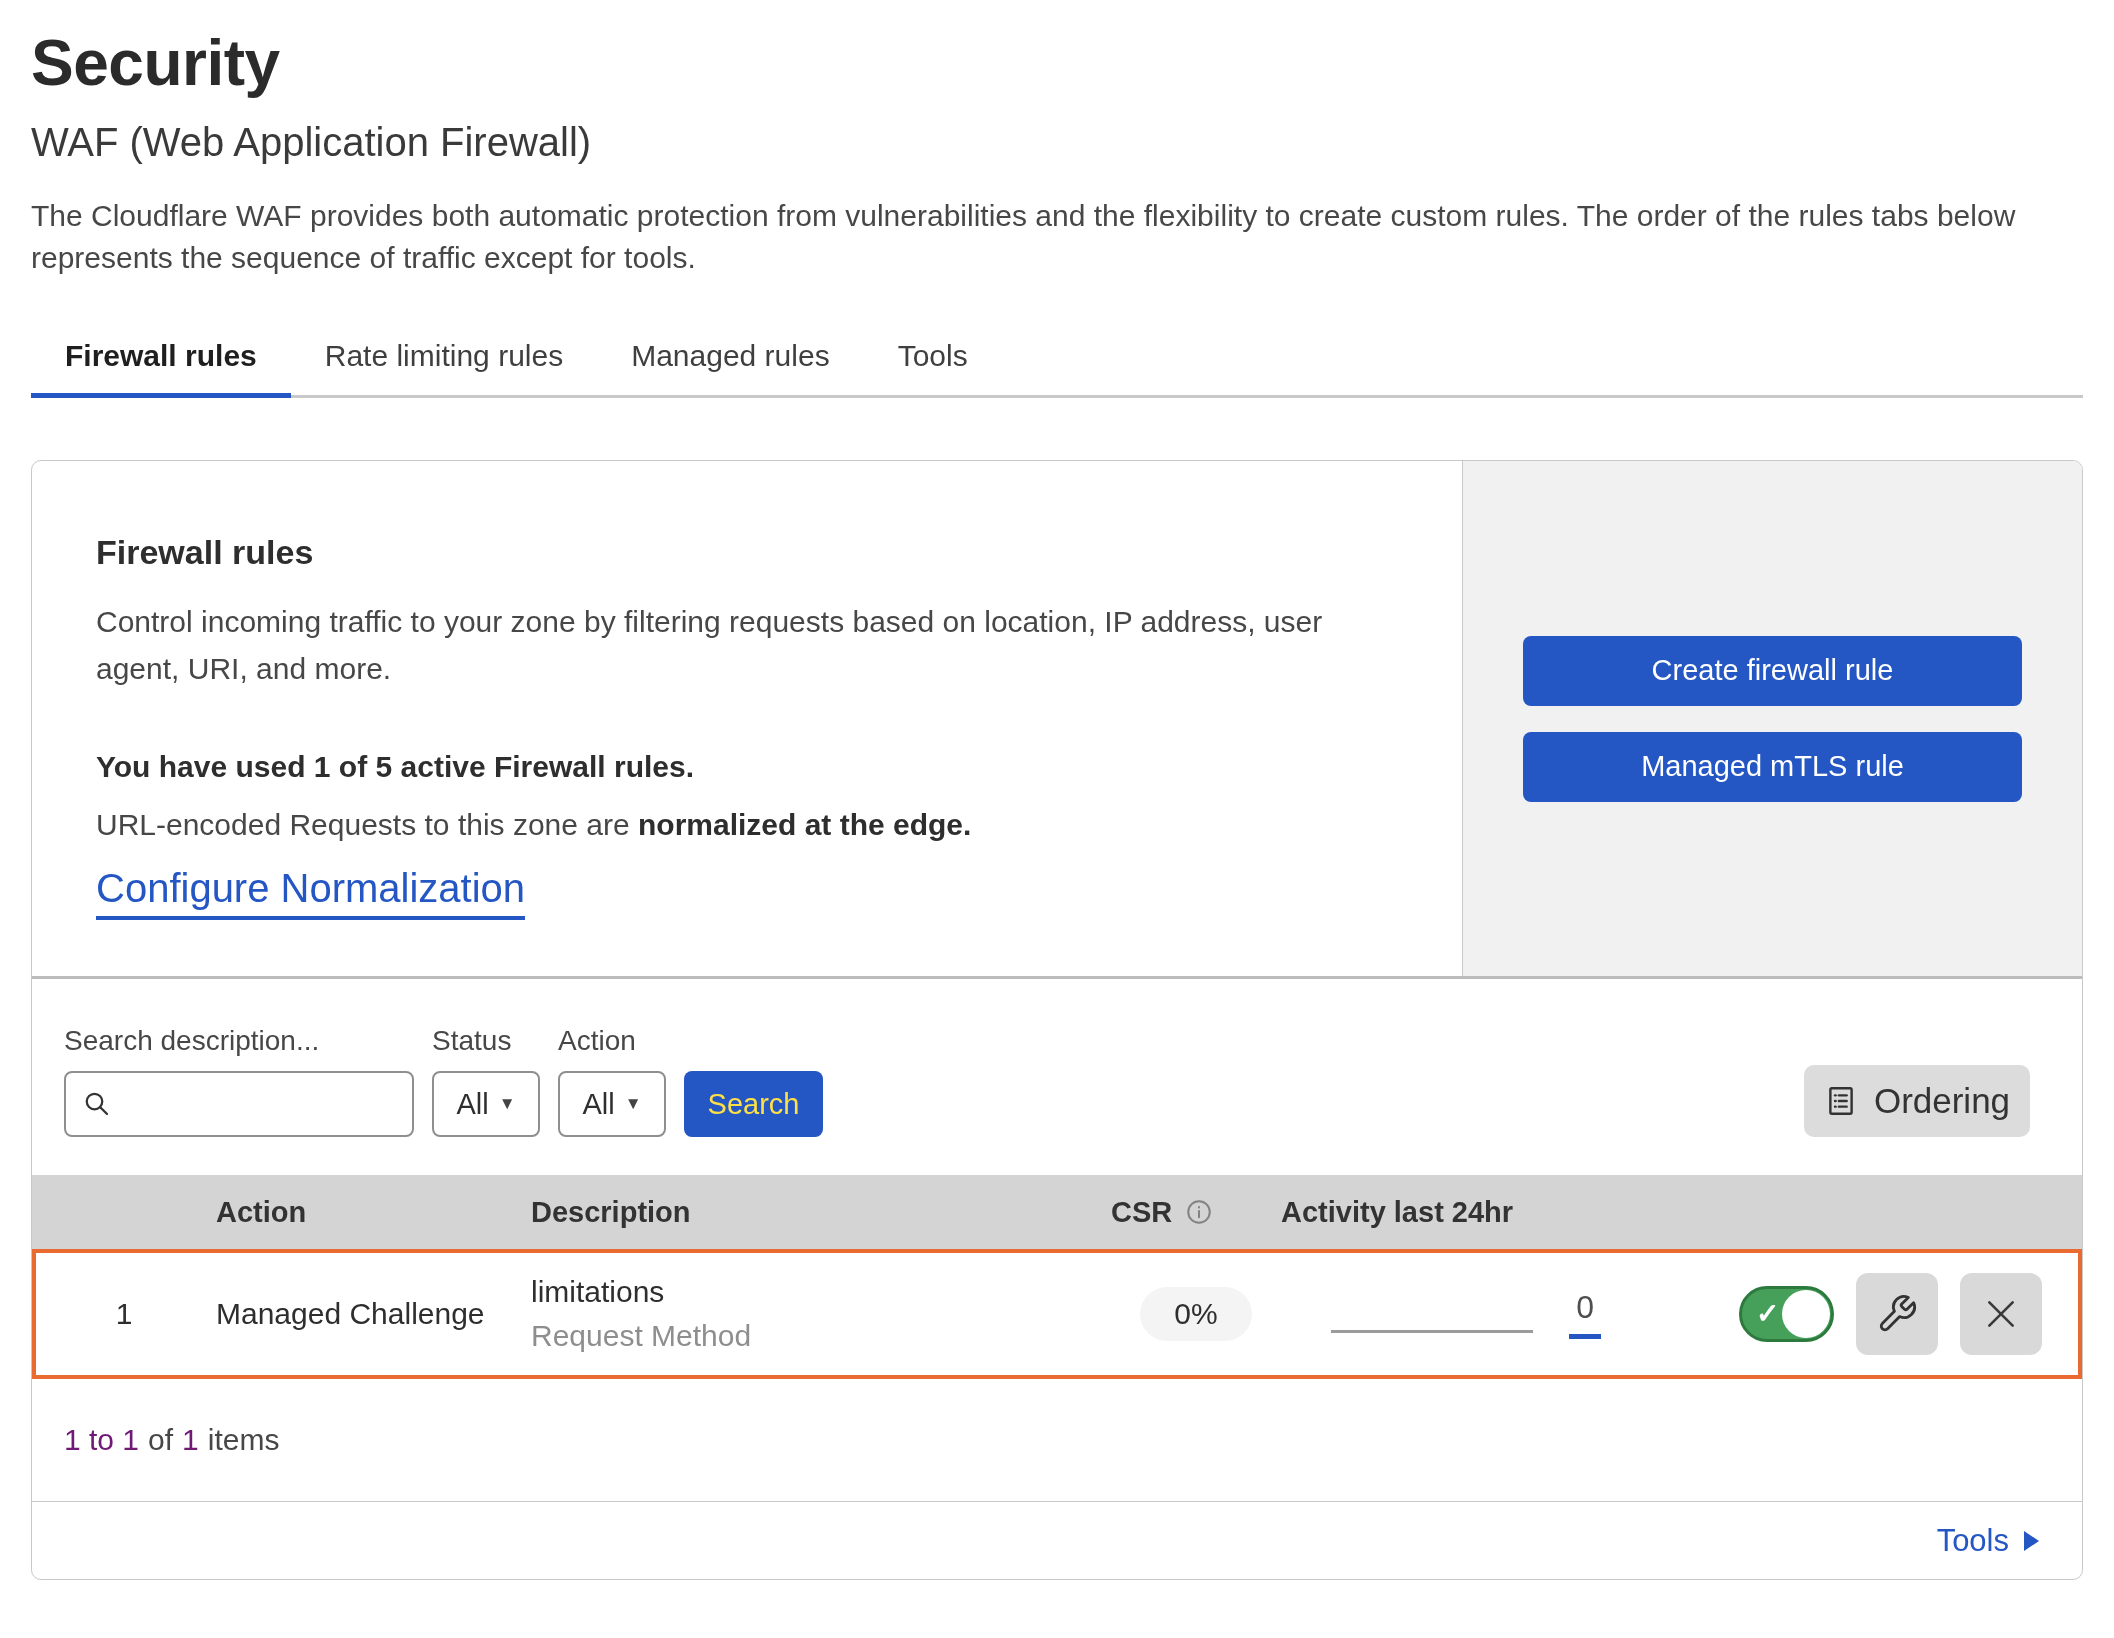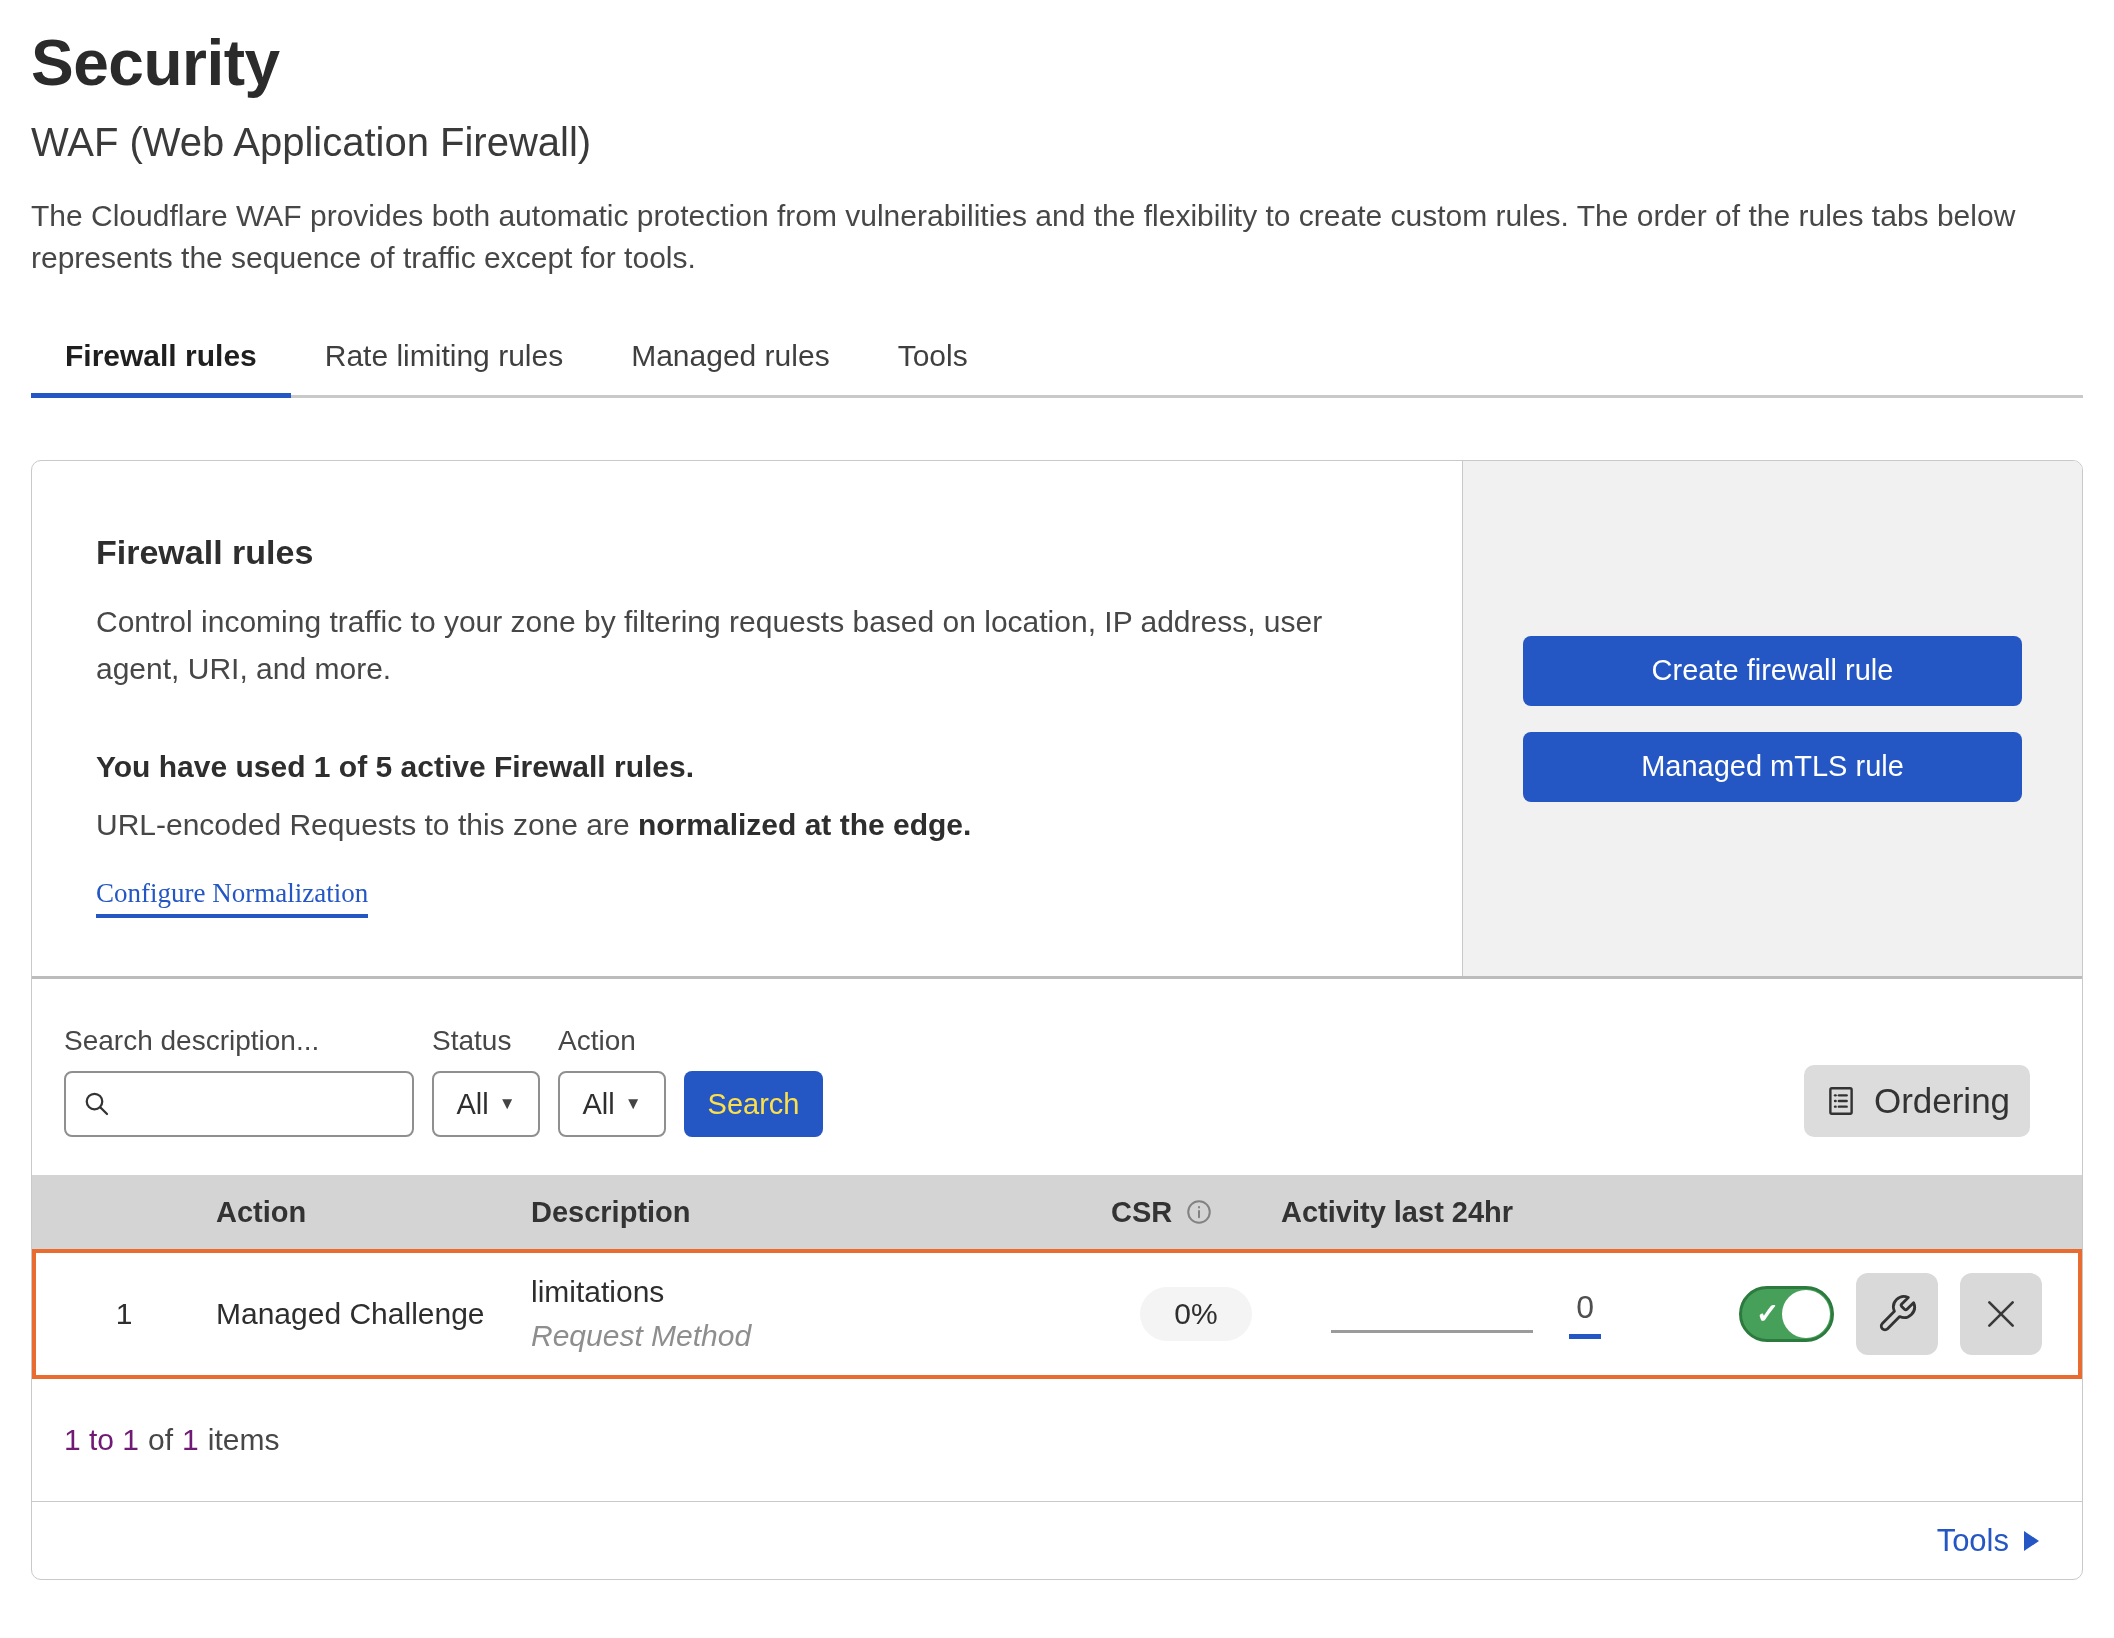--- a/index.html
+++ b/index.html
@@ -30,22 +30,22 @@
   .card { margin-top: 62px; border: 1px solid #c9c9c9; border-radius: 10px; overflow: hidden; background: #fff; }
 
   .card-top { display: flex; min-height: 515px; }
   .card-top-left { flex: 1; padding: 72px 70px 40px 64px; }
   .card-title { font-size: 34px; font-weight: 700; color: #2e2e2e; }
   .card-body { font-size: 30px; line-height: 47px; color: #474747; margin-top: 26px; max-width: 1310px; }
   .usage-line { font-size: 30px; font-weight: 700; color: #2e2e2e; margin-top: 58px; }
   .url-line { font-size: 30px; color: #474747; margin-top: 24px; }
   .url-line .bold { font-weight: 700; color: #2e2e2e; }
   .config-link {
-    display: inline-block; margin-top: 36px; font-size: 27px; color: #2456c4;
-    border-bottom: 4px solid #2456c4; padding-bottom: 5px; cursor: pointer; text-decoration: none; font-family: Liberation Serif, serif;
+    display: inline-block; margin-top: 24px; font-size: 40px; color: #2456c4;
+    border-bottom: 4px solid #2456c4; padding-bottom: 5px; cursor: pointer; text-decoration: none;
   }
   .card-top-right {
     width: 620px; background: #f1f1f1; border-left: 1px solid #c9c9c9;
     display: flex; flex-direction: column; justify-content: center; gap: 26px; padding: 0 60px; align-items: flex-end;
   }
   .btn-primary {
     display: block; width: 100%; height: 70px; border: none; border-radius: 8px;
     background: #2456c4; color: #fff; font-size: 29px; font-family: inherit; cursor: pointer;
   }
 
@@ -72,21 +72,21 @@
   }
 
   
   .tbl-header, .tbl-row { display: grid; grid-template-columns: 184px 315px 580px 170px 320px 1fr; align-items: center; }
   .tbl-header { background: #d4d4d4; height: 74px; font-size: 29px; font-weight: 700; color: #333; }
   .th-csr { display: flex; align-items: center; gap: 12px; }
   .tbl-row { background: #fff; height: 130px; outline: 4px solid #ea6b2f; outline-offset: -4px; position: relative; }
   .cell-num { text-align: center; font-size: 30px; color: #2e2e2e; }
   .cell-action { font-size: 30px; color: #2e2e2e; }
   .cell-desc .desc-main { font-size: 30px; color: #2e2e2e; margin-bottom: 10px; }
-  .cell-desc .desc-sub { font-size: 30px; color: #8e8e8e; font-style: italic; }
+  .cell-desc .desc-sub { font-size: 30px; color: #8e8e8e; }
   .cell-csr { display: flex; justify-content: center; }
   .csr-pill { background: #f4f4f4; border-radius: 30px; padding: 10px 34px; font-size: 30px; color: #2e2e2e; }
   .cell-activity { display: flex; align-items: center; padding-left: 50px; }
   .sparkline { width: 220px; border-bottom: 3px solid #9b9b9b; height: 0; margin-top: 34px; }
   .activity-count { margin-left: 36px; font-size: 32px; color: #4f4f4f; border-bottom: 5px solid #2456c4; padding: 0 7px 8px 7px; cursor: pointer; }
   .cell-controls { display: flex; justify-content: flex-end; align-items: center; gap: 22px; padding-right: 40px; }
   .toggle {
     width: 95px; height: 56px; border-radius: 30px; background: #47a05a; border: 3px solid #2c7a3d;
     position: relative; display: flex; align-items: center; cursor: pointer;
   }

